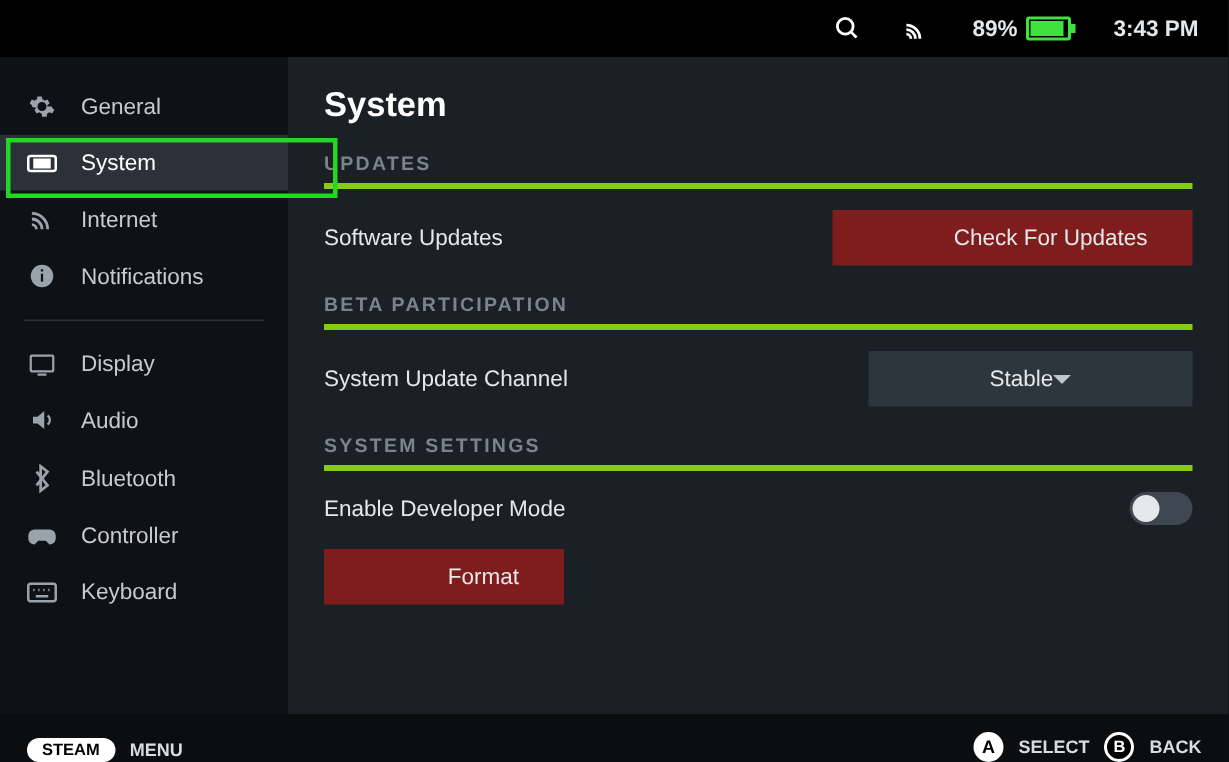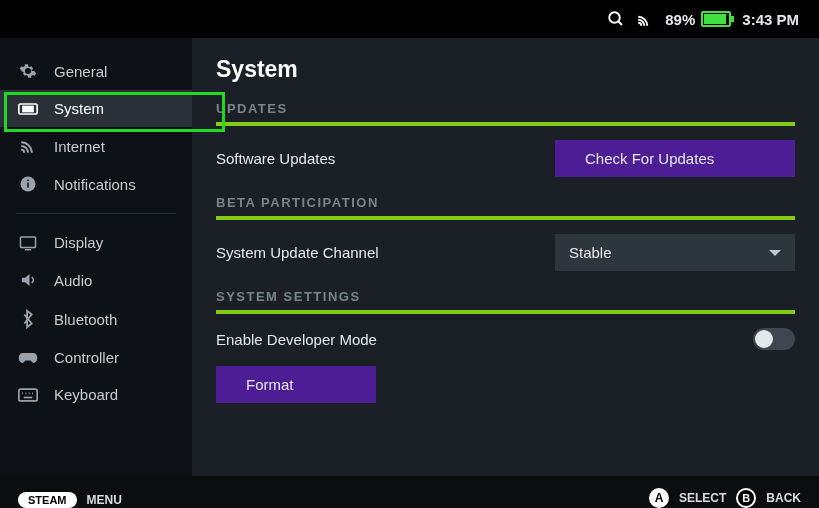--- a/index.html
+++ b/index.html
@@ -9,21 +9,21 @@
     font-family: "Segoe UI", Arial, sans-serif;
     color: #e5e8ea;
     overflow: hidden;
     position: relative;
   }
   .statusbar {
     height: 38px;
     display: flex;
     justify-content: flex-end;
     align-items: center;
-    gap: 11px;
+    gap: 28px;
     padding-right: 20px;
     font-size: 15px;
     font-weight: 600;
     padding-left: 13px;
   }
   .statusbar .icon { display:flex; align-items:center; }
   .battery {
     display: flex; align-items: center; gap: 6px;
   }
   .battery-icon {
@@ -97,35 +97,35 @@
     margin-top: 18px;
   }
   .section-header:first-of-type { margin-top: 0; }
   .row {
     display: flex; align-items: center; justify-content: space-between;
     margin-bottom: 16px;
     font-size: 15px;
     color: #e5e8ea;
   }
   .btn {
-    background: #4c1d95;
+    background: #7f1d1d;
     color: #e5e8ea;
     padding: 10px 30px;
     font-size: 15px;
     min-width: 240px;
-    text-align: left;
+    text-align: right;
     cursor: pointer;
   }
   .btn.short { min-width: 160px; }
   .select {
     background: #2d353d;
-    width: 240px;
+    width: 216px;
     padding: 10px 14px;
     font-size: 15px;
-    display: flex; justify-content: space-between; align-items: center;
+    display: flex; justify-content: center; align-items: center;
     cursor: pointer;
   }
   .chev-down {
     width: 0; height: 0;
     border-left: 6px solid transparent;
     border-right: 6px solid transparent;
     border-top: 6px solid #bfc6cc;
   }
   .toggle {
     width: 42px; height: 22px;

